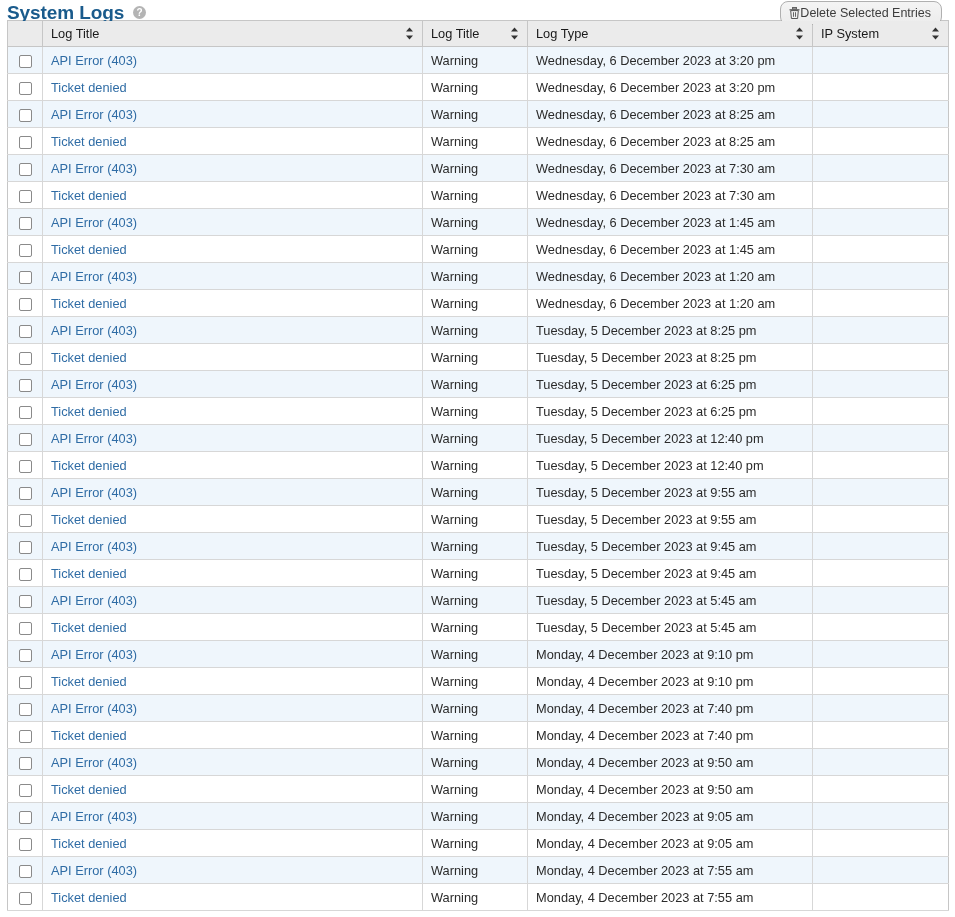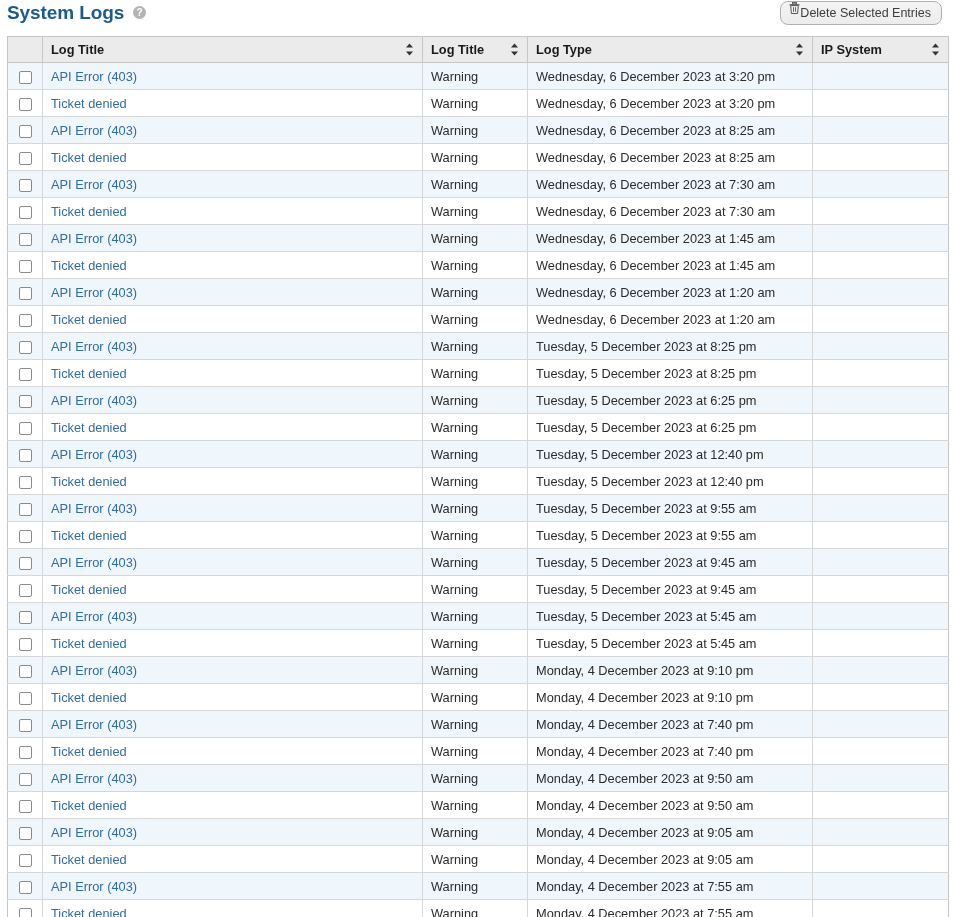--- a/index.html
+++ b/index.html
@@ -15,21 +15,21 @@
   .page {
     position: relative;
     width: 955px;
     height: 917px;
     overflow: hidden;
   }
 
   
   .header-bar {
     position: relative;
-    height: 36px;
+    height: 20px;
     padding: 0;
   }
 
   .page-title {
     position: absolute;
     left: 7px;
     top: 0px;
     font-size: 19px;
     font-weight: bold;
     color: #1a5b8c;
@@ -64,21 +64,21 @@
     padding: 0 10px 0 8px;
     background: linear-gradient(to bottom, #f4f4f4 0%, #ececec 100%);
     border: 1px solid #b0b0b0;
     border-radius: 8px;
     color: #3c3c3c;
     font-size: 12.5px;
     line-height: 22px;
     white-space: nowrap;
     cursor: pointer;
     display: flex;
-    align-items: flex-start;
+    align-items: center;
     gap: 0;
   }
   .delete-button .trash-icon {
     display: inline-block;
     width: 11px;
     height: 12px;
     position: relative;
     flex: 0 0 auto;
   }
   .delete-button .trash-icon svg { display: block; }
@@ -101,21 +101,21 @@
 
   .log-table thead th {
     background: #ebebeb;
     border-right: 1px solid #c6c6c6;
     border-bottom: 1px solid #c6c6c6;
     height: 26px;
     padding: 0 8px;
     box-sizing: border-box;
     color: #1a1a1a;
     font-size: 12.8px;
-    font-weight: bold;
+    font-weight: normal;
     text-align: left;
     vertical-align: middle;
     white-space: nowrap;
     position: relative;
     cursor: pointer;
   }
   .log-table thead th.th-check { cursor: default; }
   .log-table thead th:last-child { border-right: none; }
 
   .th-inner {

